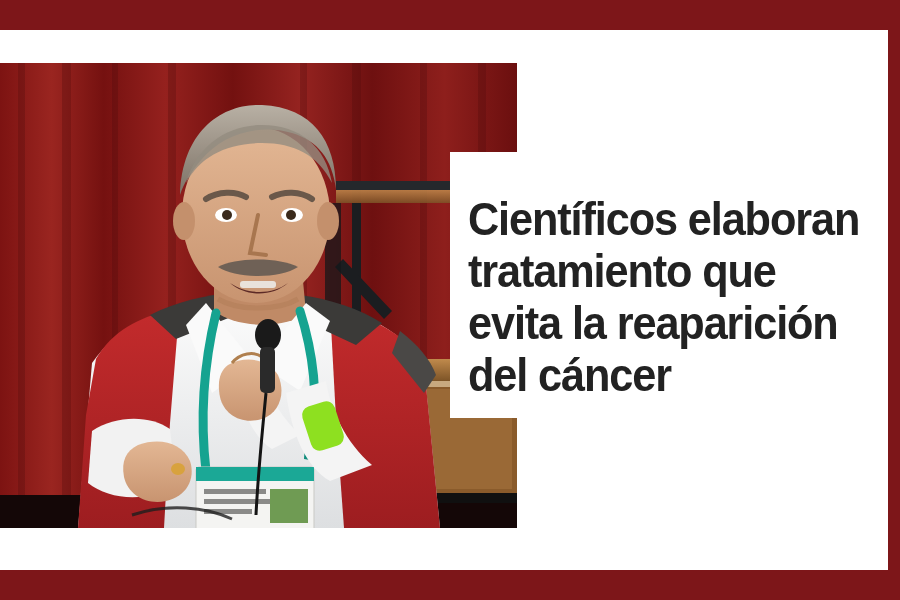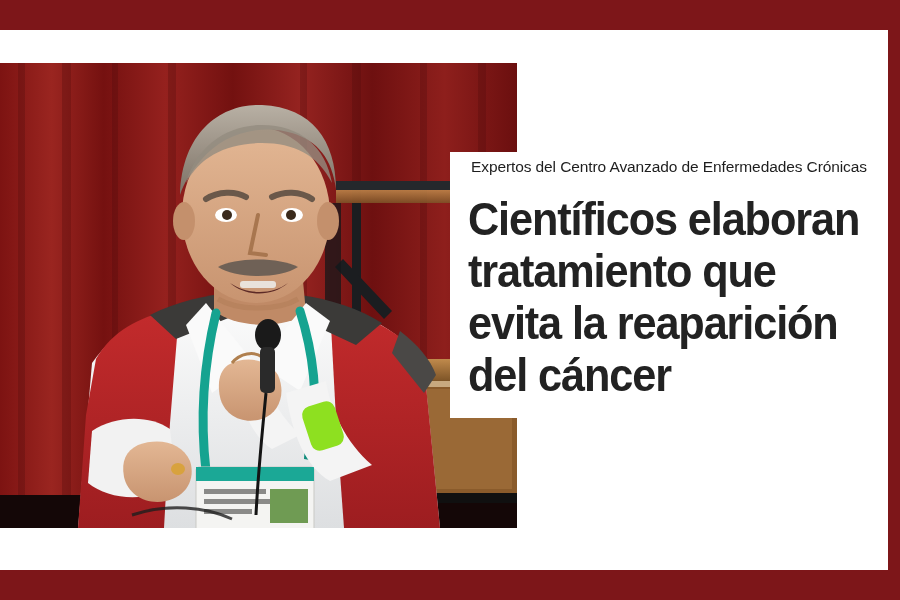--- a/index.html
+++ b/index.html
@@ -225,21 +225,20 @@
                  C146 442 128 432 124 414 C121 398 126 388 138 382 Z" fill="url(#skin)"></path>
         <ellipse cx="178" cy="406" rx="7" ry="6" fill="#d8a23e"></ellipse>
       </g>
 
       <path d="M132 452 C168 440 206 444 232 456" stroke="#1e1e1e" stroke-width="3" fill="none" opacity="0.8"></path>
     </svg>
   </div>
 
   <div id="headline-panel"></div>
 
-  <div id="kicker">Expertos del Centro Avanzado de Enfermedades Crónicas</div>
 
   <div id="headline">
     <span class="hl-line">Científicos elaboran</span>
     <span class="hl-line">tratamiento que</span>
     <span class="hl-line">evita la reaparición</span>
     <span class="hl-line">del cáncer</span>
   </div>
 
   <div class="band" id="band-top"></div>
   <div class="band" id="band-bottom"></div>

